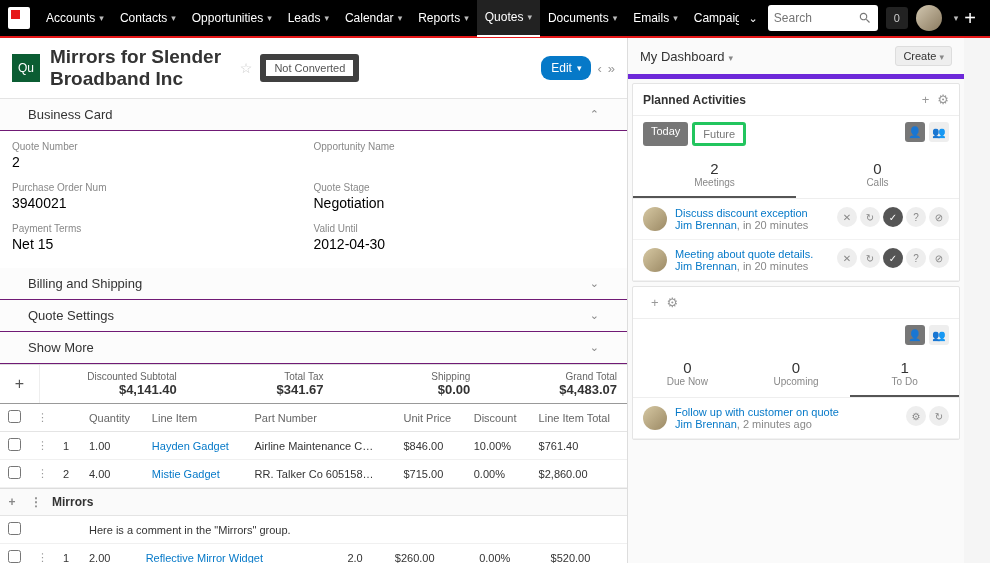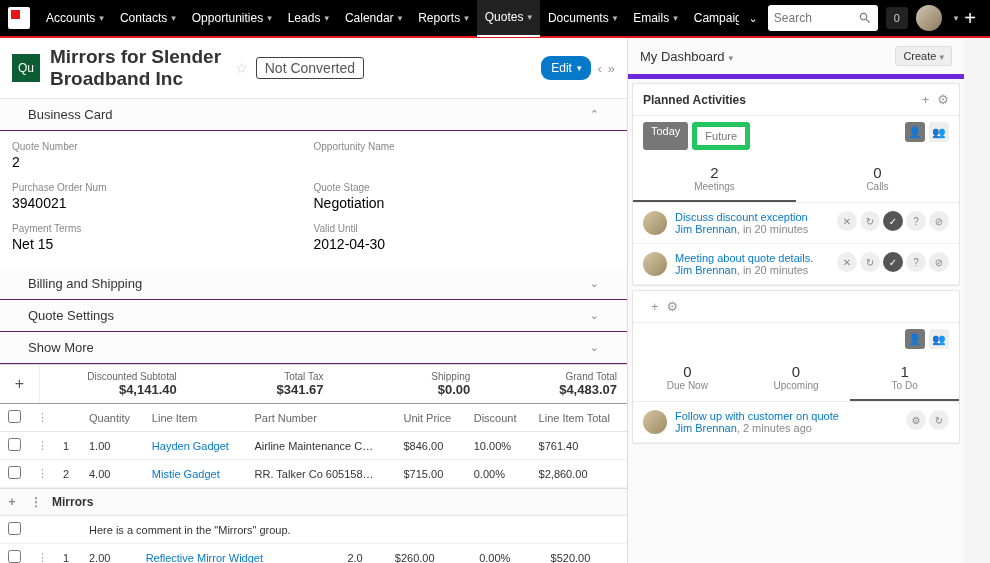--- a/index.html
+++ b/index.html
@@ -18,21 +18,21 @@
 .notif{background:#222;color:#ccc;width:22px;height:22px;border-radius:3px;display:flex;align-items:center;justify-content:center;font-size:11px;margin-right:8px}
 .avatar{width:26px;height:26px;border-radius:50%;background:linear-gradient(135deg,#d2c7b0,#8a7a5f);margin-right:8px}
 .plus-btn{color:#fff;font-size:20px;padding:0 6px;cursor:pointer}
 .layout{display:flex;height:calc(100% - 38px)}
 .main{width:628px;background:#fff;overflow-y:auto;border-right:1px solid #ddd}
 .side{width:336px;background:#fafafa;overflow-y:auto}
 .rec-hdr{display:flex;align-items:center;padding:8px 12px;border-bottom:1px solid #e4e4e4}
 .qu-badge{width:28px;height:28px;background:#0b5d33;color:#fff;display:flex;align-items:center;justify-content:center;font-size:12px;margin-right:10px}
 .rec-title{font-size:19px;font-weight:700;flex:1}
 .star{color:#ccc;margin:0 8px;font-size:14px}
-.nc-pill{border:1px solid #404040;border-radius:3px;padding:2px 8px;font-size:14px;color:#555}
+.nc-pill{border:6px solid #404040;border-radius:3px;padding:2px 8px;font-size:11px;color:#555}
 .edit-btn{background:#0679c8;color:#fff;border:none;border-radius:9px;padding:5px 10px;font-size:12px;display:flex;align-items:center;cursor:pointer}
 .edit-btn span.c{margin-left:5px;font-size:9px}
 .ra{margin-left:6px;color:#999;font-size:13px;cursor:pointer}
 .panel-hd{padding:8px 28px;font-size:13px;border-bottom:1px solid #701a75;display:flex;justify-content:space-between;align-items:center;cursor:pointer;background:#fcfcfc}
 .chev{font-size:11px;color:#888}
 .bc-body{padding:10px 12px 4px;display:flex;flex-wrap:wrap}
 .field{width:50%;margin-bottom:12px}
 .field .lbl{font-size:10px;color:#888;margin-bottom:2px}
 .field .val{font-size:14px;color:#000}
 .totals{display:flex;border-top:1px solid #ddd;border-bottom:1px solid #999}
@@ -57,21 +57,21 @@
 .side-title{font-size:13px;flex:1}
 .side-title .c{font-size:9px;margin-left:4px;color:#888}
 .pb{background:#eee;border:1px solid #ddd;border-radius:3px;padding:3px 7px;font-size:11px;cursor:pointer}
 .dashlet{background:#fff;margin:4px;border:1px solid #e4e4e4;border-radius:2px}
 .dl-hd{display:flex;align-items:center;padding:8px 10px;border-bottom:1px solid #eee}
 .dl-hd .t{font-weight:600;font-size:12px;flex:1}
 .dl-hd .ic{color:#999;font-size:13px;margin-left:8px;cursor:pointer}
 .dl-tabs{display:flex;padding:6px 10px;gap:4px}
 .dl-tab{padding:3px 8px;font-size:11px;border-radius:3px;cursor:pointer}
 .dl-tab.active{background:#777;color:#fff}
-.dl-tab.ia{color:#777;border:5px solid #22c55e}
+.dl-tab.ia{color:#777;border:3px solid #22c55e}
 .dl-icons{margin-left:auto;display:flex;gap:4px}
 .sqi{width:20px;height:20px;background:#777;color:#fff;border-radius:3px;display:flex;align-items:center;justify-content:center;font-size:11px;cursor:pointer}
 .sqi.lt{background:#eee;color:#888}
 .dl-stats{display:flex;border-bottom:1px solid #eee}
 .dl-stat{flex:1;text-align:center;padding:8px 0;cursor:pointer}
 .dl-stat .n{font-size:15px}
 .dl-stat .l{font-size:10px;color:#888}
 .dl-stat.active{border-bottom:2px solid #555}
 .act-row{display:flex;align-items:flex-start;padding:8px 10px;border-bottom:1px solid #f2f2f2}
 .act-av{width:24px;height:24px;border-radius:50%;background:linear-gradient(135deg,#d6c8a3,#9b8964);margin-right:8px;flex-shrink:0}

